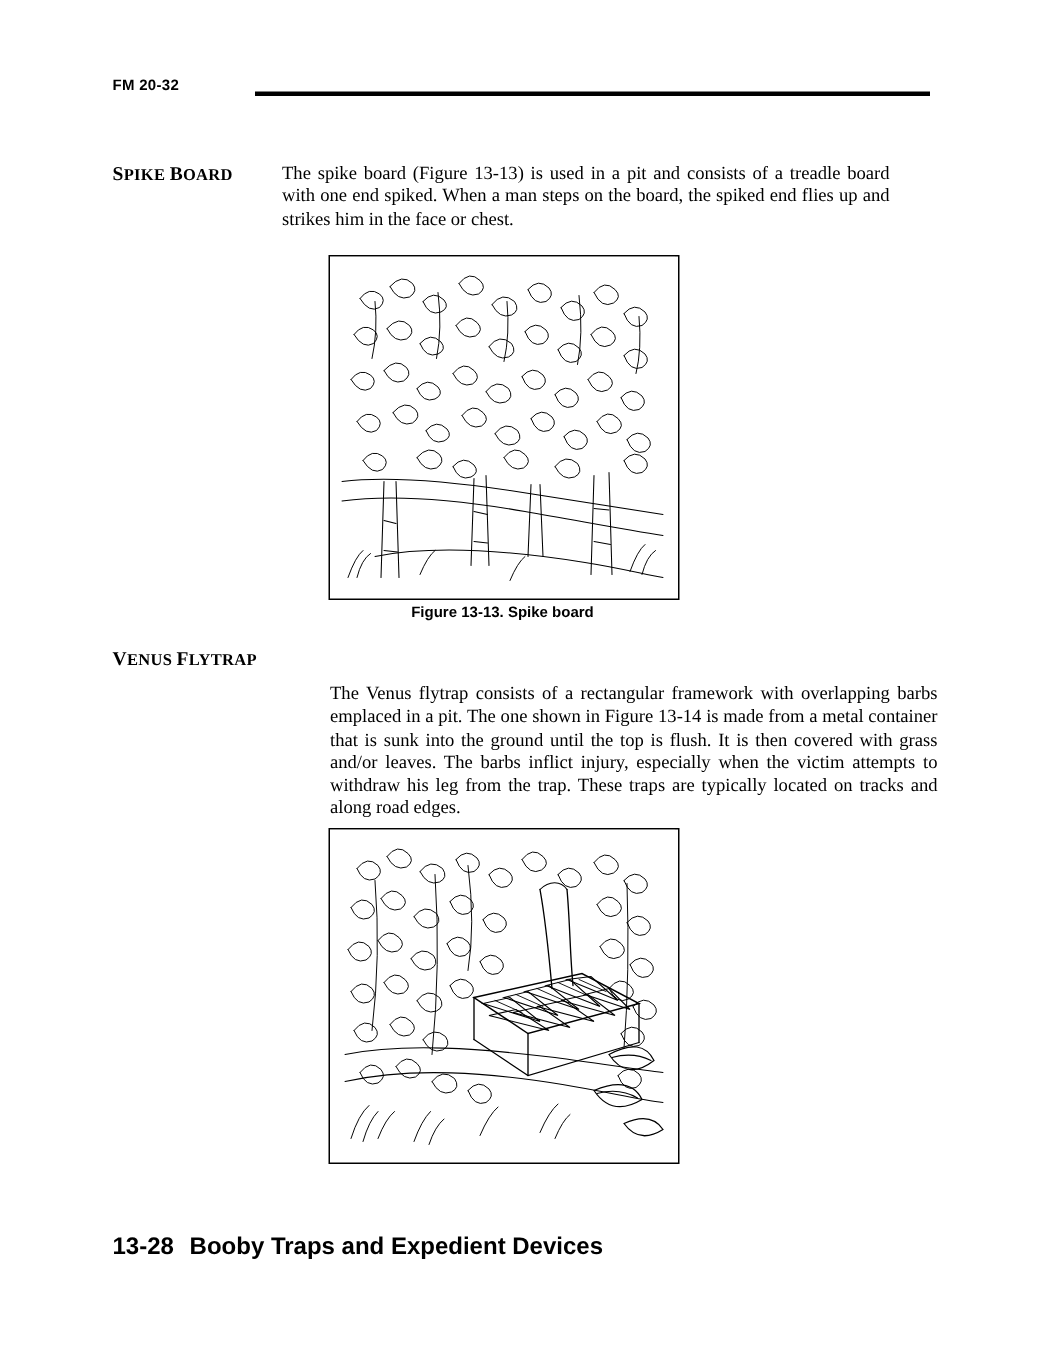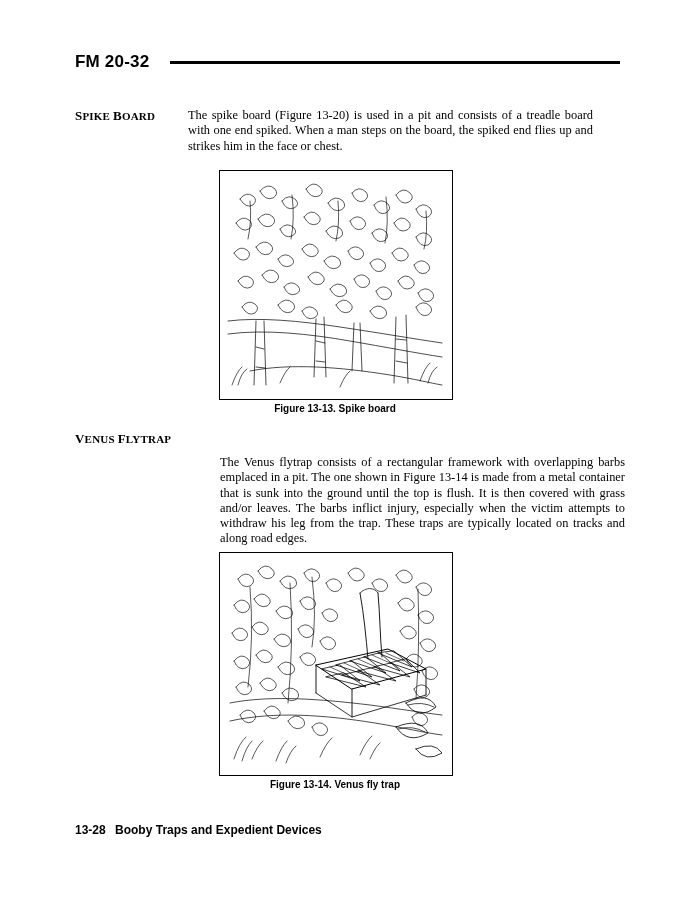--- a/index.html
+++ b/index.html
@@ -31,21 +31,21 @@
     top: 52px;
     width: 545px;
     height: 22px;
   }
   .header-code {
     position: absolute;
     left: 0;
     top: 0;
     font-family: "Liberation Sans", sans-serif;
     font-weight: bold;
-    font-size: 17px;
+    font-size: 10px;
     letter-spacing: 0.2px;
     white-space: nowrap;
   }
   .header-rule {
     position: absolute;
     left: 95px;
     top: 9px;
     width: 450px;
     height: 2.5px;
     background: #000;
@@ -111,42 +111,42 @@
   #fig-13-13-cap { left: 135px; top: 403px; }
   #fig-13-14-cap { left: 135px; top: 779px; }
 
   
   .footer {
     position: absolute;
     left: 75px;
     top: 823px;
     font-family: "Liberation Sans", sans-serif;
     font-weight: bold;
-    font-size: 12px;
+    font-size: 16px;
     white-space: nowrap;
   }
   .footer .pagenum { margin-right: 6px; }
 
   svg { display: block; }
 </style>
 </head>
 <body>
 
 <div class="page">
 
   <div class="header">
     <div class="header-code">FM 20-32</div>
     <div class="header-rule"></div>
   </div>
 
   <div class="sec-head" id="spike-head">
     <span><span class="cap">S</span>PIKE <span class="cap">B</span>OARD</span>
   </div>
 
-  <div class="body-text" id="spike-para">The spike board (Figure 13-20) is used in a pit and consists of a treadle board with one end spiked. When a man steps on the board, the spiked end flies up and strikes him in the face or chest.</div>
+  <div class="body-text" id="spike-para">The spike board (Figure 13-13) is used in a pit and consists of a treadle board with one end spiked. When a man steps on the board, the spiked end flies up and strikes him in the face or chest.</div>
 
   <div class="figure-box" id="fig-13-13-box">
     <svg width="230" height="226" viewBox="0 0 230 226" xmlns="http://www.w3.org/2000/svg">
       <rect x="0" y="0" width="230" height="226" fill="#ffffff"></rect>
       <g stroke="#000000" fill="none" stroke-width="0.7" stroke-linecap="round">
 
         <path d="M8 150 C 40 146, 80 150, 120 156 C 160 162, 195 168, 222 172"></path>
         <path d="M8 163 C 45 158, 90 163, 130 170 C 165 176, 196 182, 222 186"></path>
         <path d="M30 200 C 70 192, 120 196, 170 204 C 195 208, 210 212, 222 214"></path>
 
@@ -344,20 +344,19 @@
 
         <g stroke-width="0.65">
           <path d="M14 206 q 5 -16 12 -22 M22 208 q 4 -14 10 -20 M32 206 q 5 -13 11 -18"></path>
           <path d="M56 208 q 5 -14 11 -20 M66 210 q 4 -12 10 -17"></path>
           <path d="M100 204 q 6 -14 12 -19"></path>
           <path d="M140 202 q 6 -14 12 -19 M150 206 q 5 -12 10 -16"></path>
         </g>
       </g>
     </svg>
   </div>
-  <div class="fig-caption" id="fig-13-14-cap">Figure 13-14. Venus fly trap</div>
 
   <div class="footer">
     <span class="pagenum">13-28</span>
     <span>Booby Traps and Expedient Devices</span>
   </div>
 
 </div>
 
 </body></html>

